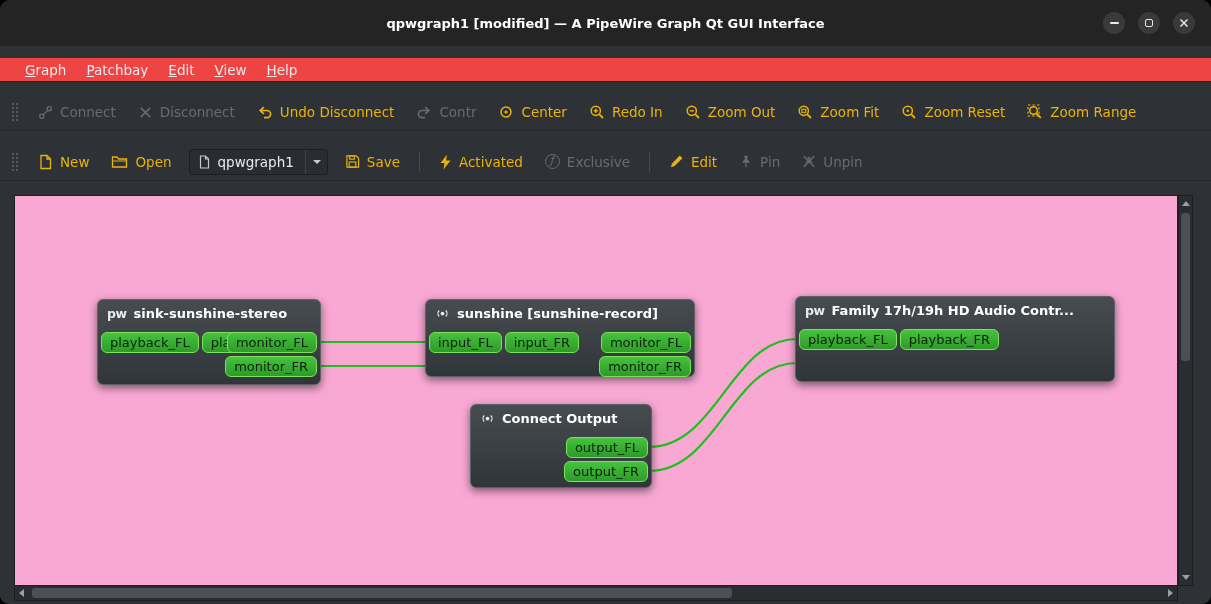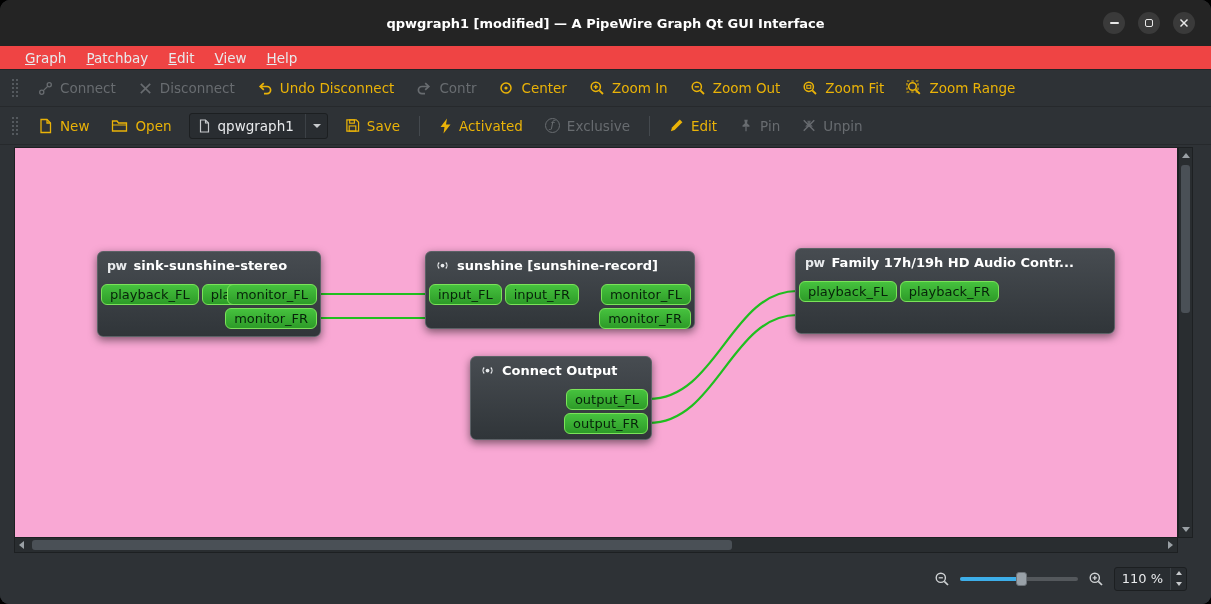--- a/index.html
+++ b/index.html
@@ -1,17 +1,17 @@
 <!DOCTYPE html>
 <html><head>
 <meta charset="utf-8">
 <style>
   * { box-sizing: border-box; }
   body { margin:0; background:#000; font-family:"DejaVu Sans", sans-serif; }
-  .window { width:1211px; height:604px; margin:0 auto; border-radius:10px 10px 9px 9px; overflow:hidden; background:#2e3236; display:flex; flex-direction:column; }
+  .window { width:1211px; height:604px; margin:0 auto; border-radius:10px 10px 9px 9px; overflow:hidden; background:#2e3236; display:flex; flex-direction:column;gap:12px; }
 
   
   .titlebar { height:46px; background:#242424; display:flex; align-items:center; justify-content:center; position:relative; flex:0 0 auto; }
   .title { color:#ffffff; font-weight:bold; font-size:13px; }
   .win-buttons { position:absolute; right:16px; top:0; height:100%; display:flex; align-items:center; gap:13px; }
   .win-btn { width:22px; height:22px; border-radius:50%; background:#3a3a3a; display:flex; align-items:center; justify-content:center; cursor:default; }
   .glyph-min { width:9px; height:2px; background:#e8e8e8; border-radius:1px; display:block; }
   .glyph-max { width:8px; height:8px; border:1.5px solid #e8e8e8; border-radius:2px; display:block; }
 
   
@@ -160,21 +160,21 @@
 
     <div class="tb-item">
       <span class="tb-icon">
           <svg width="16" height="16" viewBox="0 0 16 16">
             <circle cx="6.8" cy="6.8" r="4.6" fill="none" stroke="currentColor" stroke-width="1.5"></circle>
             <line x1="10.3" y1="10.3" x2="14" y2="14" stroke="currentColor" stroke-width="1.8"></line>
             <line x1="4.7" y1="6.8" x2="8.9" y2="6.8" stroke="currentColor" stroke-width="1.4"></line>
             <line x1="6.8" y1="4.7" x2="6.8" y2="8.9" stroke="currentColor" stroke-width="1.4"></line>
           </svg>
         </span>
-      <span>Zoom In</span>
+      <span>Redo In</span>
     </div>
 
     <div class="tb-item">
       <span class="tb-icon">
           <svg width="16" height="16" viewBox="0 0 16 16">
             <circle cx="6.8" cy="6.8" r="4.6" fill="none" stroke="currentColor" stroke-width="1.5"></circle>
             <line x1="10.3" y1="10.3" x2="14" y2="14" stroke="currentColor" stroke-width="1.8"></line>
             <line x1="4.7" y1="6.8" x2="8.9" y2="6.8" stroke="currentColor" stroke-width="1.4"></line>
           </svg>
         </span>
@@ -185,20 +185,30 @@
       <span class="tb-icon">
           <svg width="16" height="16" viewBox="0 0 16 16">
             <circle cx="6.8" cy="6.8" r="4.6" fill="none" stroke="currentColor" stroke-width="1.5"></circle>
             <line x1="10.3" y1="10.3" x2="14" y2="14" stroke="currentColor" stroke-width="1.8"></line>
             <rect x="4.8" y="5.3" width="4" height="3" fill="none" stroke="currentColor" stroke-width="1.1"></rect>
           </svg>
         </span>
       <span>Zoom Fit</span>
     </div>
 
+    <div class="tb-item">
+      <span class="tb-icon">
+          <svg width="16" height="16" viewBox="0 0 16 16">
+            <circle cx="6.8" cy="6.8" r="4.6" fill="none" stroke="currentColor" stroke-width="1.5"></circle>
+            <line x1="10.3" y1="10.3" x2="14" y2="14" stroke="currentColor" stroke-width="1.8"></line>
+            <circle cx="6.8" cy="6.8" r="1.2" fill="currentColor"></circle>
+          </svg>
+        </span>
+      <span>Zoom Reset</span>
+    </div>
 
     <div class="tb-item">
       <span class="tb-icon">
           <svg width="16" height="16" viewBox="0 0 16 16">
             <rect x="1" y="1" width="11" height="11" fill="none" stroke="currentColor" stroke-width="1.1" stroke-dasharray="2.4 2"></rect>
             <circle cx="6.5" cy="6.5" r="3.8" fill="none" stroke="currentColor" stroke-width="1.5"></circle>
             <line x1="9.5" y1="9.5" x2="13.8" y2="13.8" stroke="currentColor" stroke-width="1.8"></line>
           </svg>
         </span>
       <span>Zoom Range</span>

